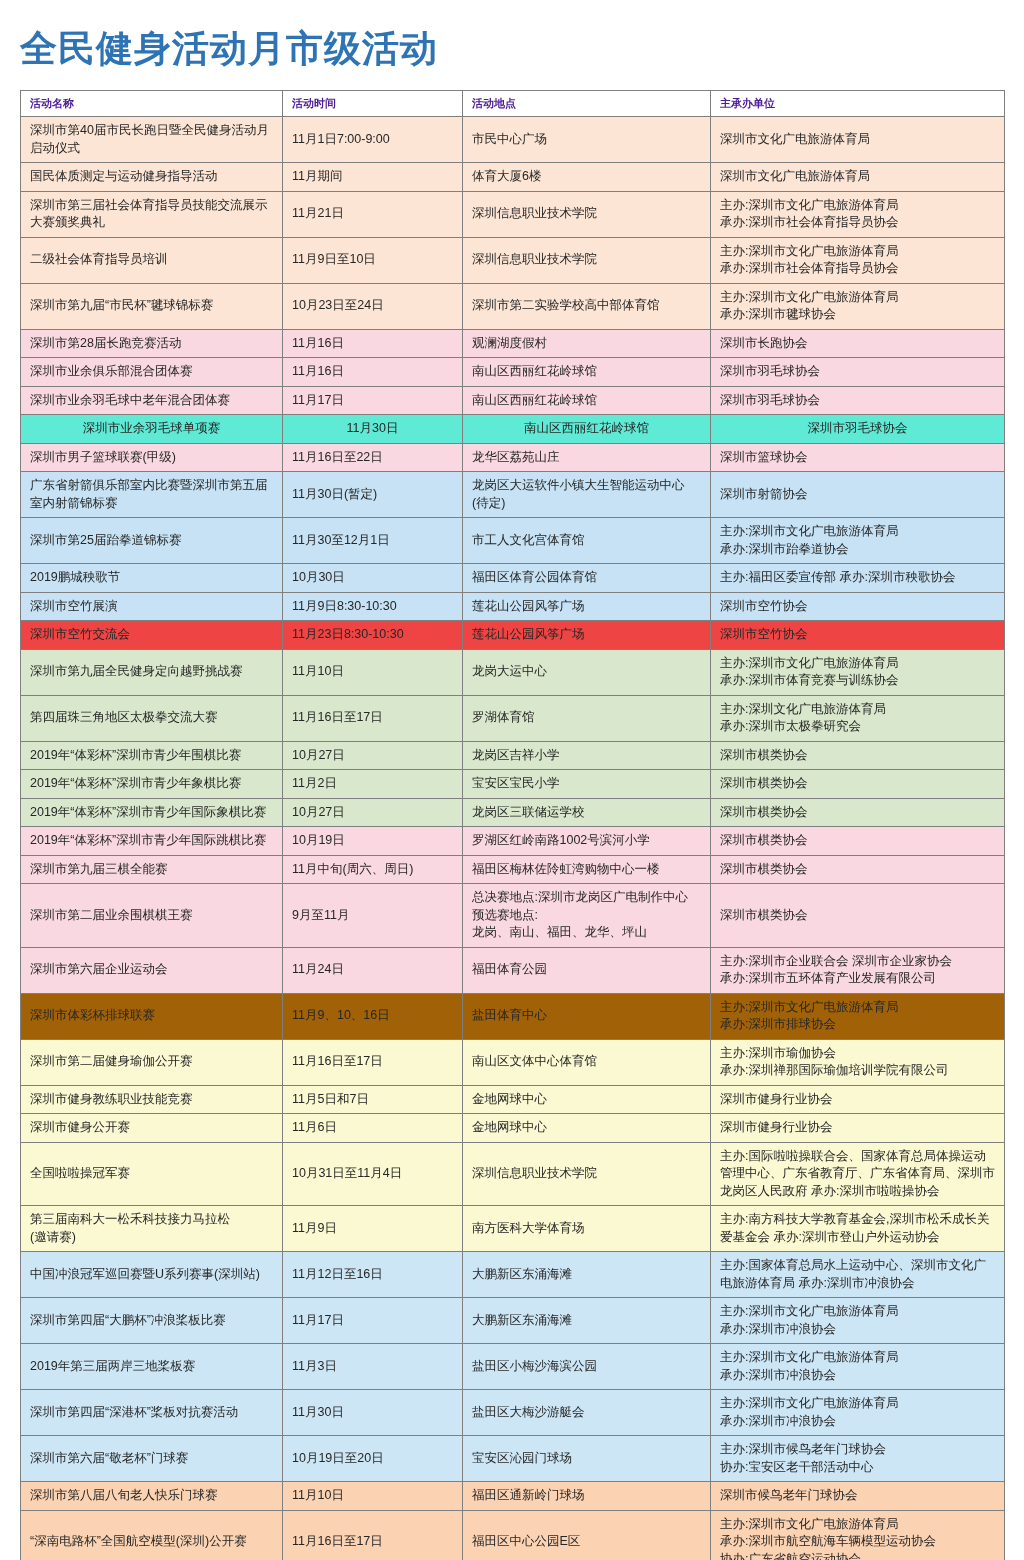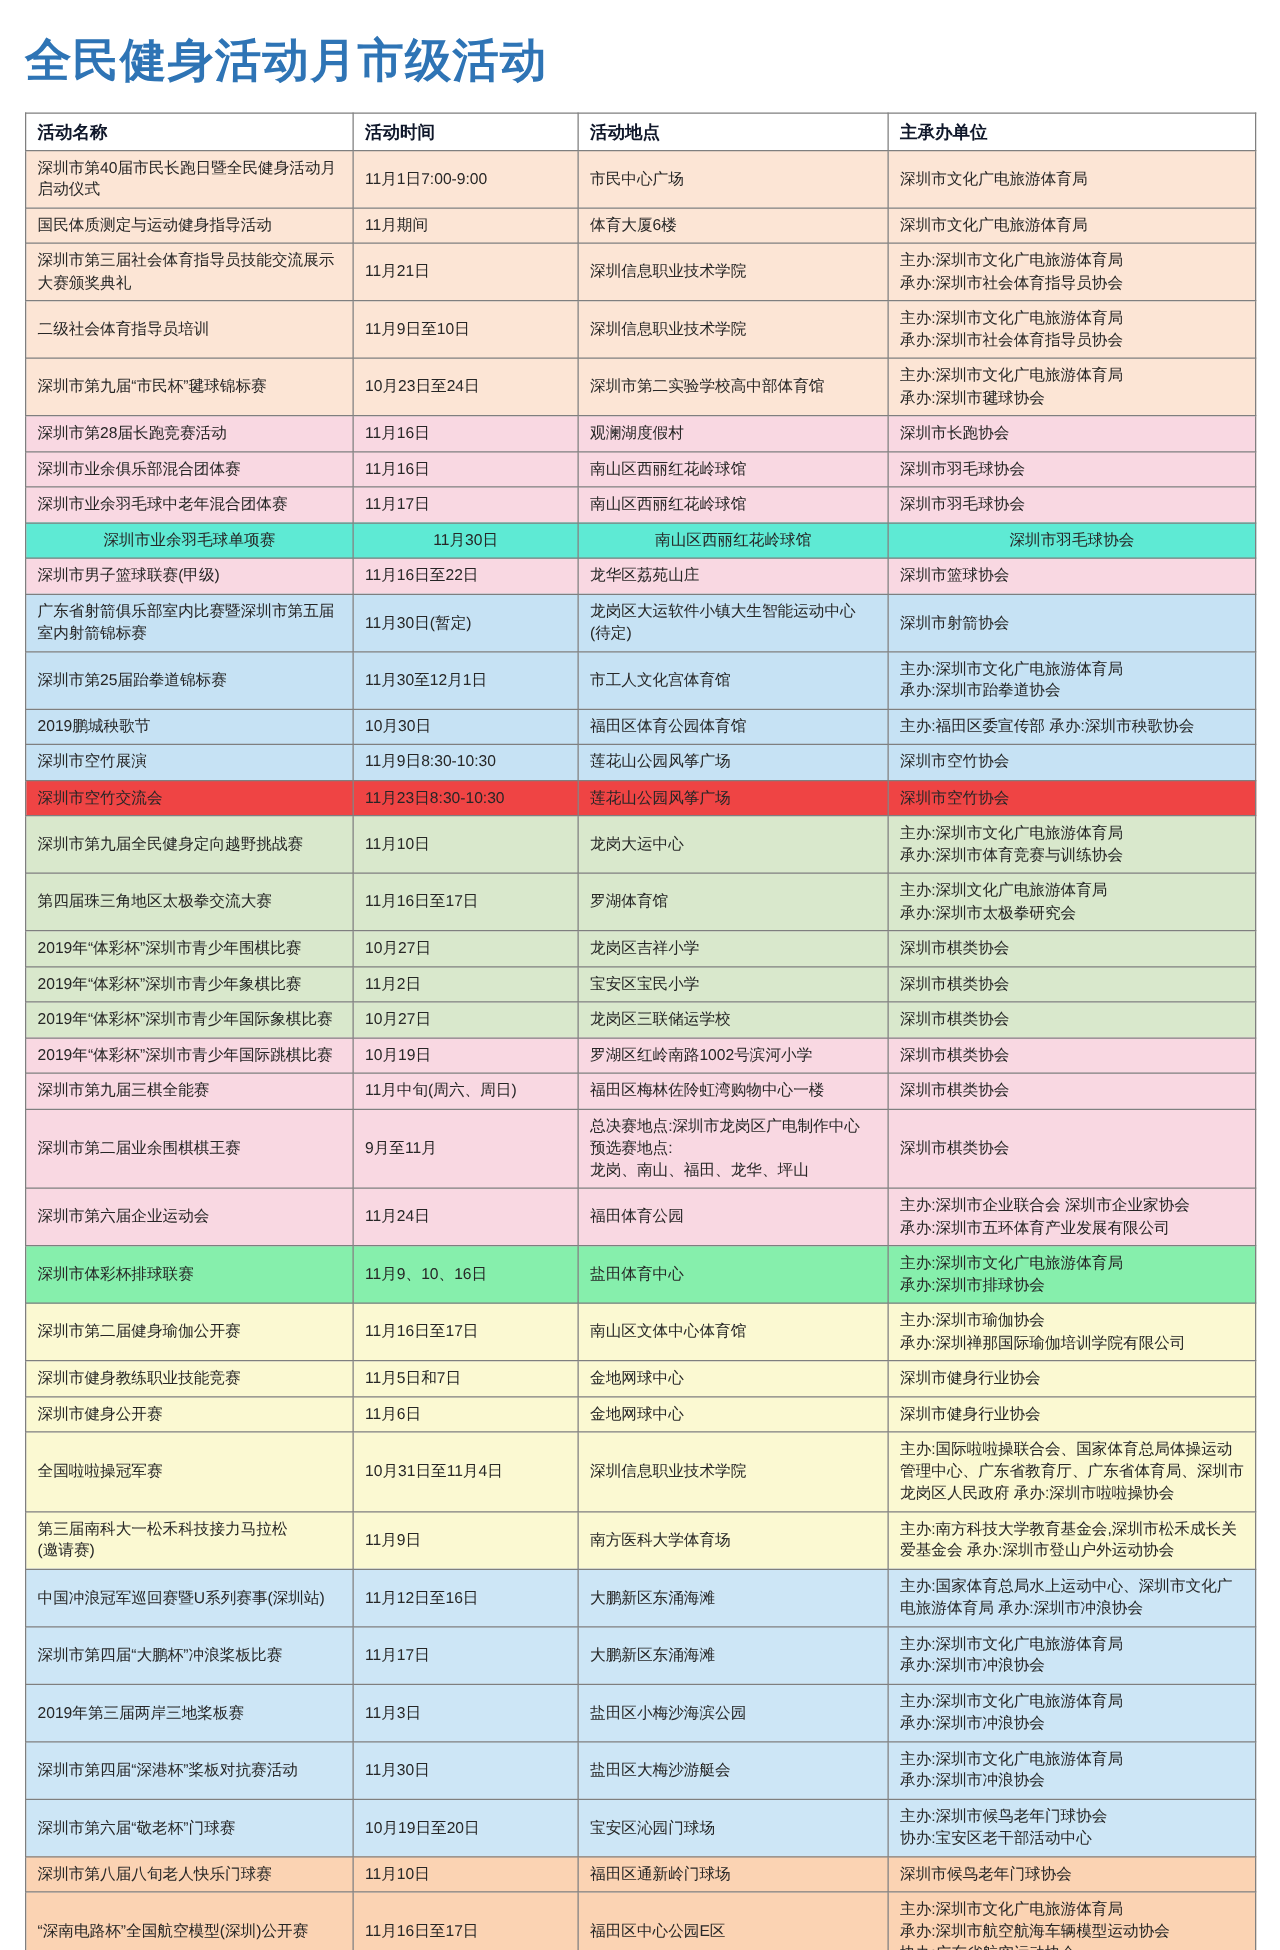--- a/index.html
+++ b/index.html
@@ -21,22 +21,22 @@
     width: 984px;
     border-collapse: collapse;
     table-layout: fixed;
   }
   .activity-table col.c1 { width: 262px; }
   .activity-table col.c2 { width: 180px; }
   .activity-table col.c3 { width: 248px; }
   .activity-table col.c4 { width: 294px; }
   .activity-table th {
     background: #ffffff;
-    color: #0f172a;
-    font-size: 14px;
+    color: #4c1d95;
+    font-size: 11px;
     font-weight: bold;
     text-align: left;
     padding: 6px 9px;
     border: 1px solid #7f7f7f;
     line-height: 1.2;
   }
   .activity-table td {
     font-size: 12.5px;
     color: #262626;
     padding: 5px 9px;
@@ -215,21 +215,21 @@
 龙岗、南山、福田、龙华、坪山</td>
           <td>深圳市棋类协会</td>
         </tr>
         <tr style="background: rgb(249, 216, 226);">
           <td>深圳市第六届企业运动会</td>
           <td>11月24日</td>
           <td>福田体育公园</td>
           <td>主办:深圳市企业联合会 深圳市企业家协会
 承办:深圳市五环体育产业发展有限公司</td>
         </tr>
-        <tr style="background: #86efac;">
+        <tr style="background: #a16207;">
           <td>深圳市体彩杯排球联赛</td>
           <td>11月9、10、16日</td>
           <td>盐田体育中心</td>
           <td>主办:深圳市文化广电旅游体育局
 承办:深圳市排球协会</td>
         </tr>
         <tr style="background: rgb(251, 249, 210);">
           <td>深圳市第二届健身瑜伽公开赛</td>
           <td>11月16日至17日</td>
           <td>南山区文体中心体育馆</td>

